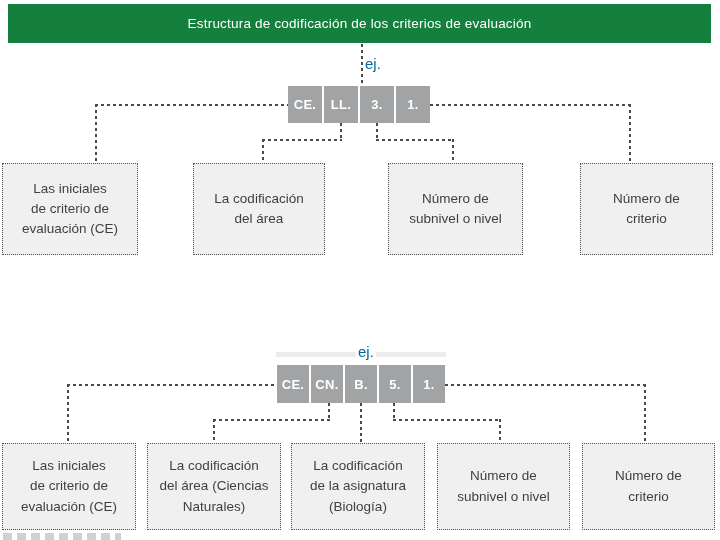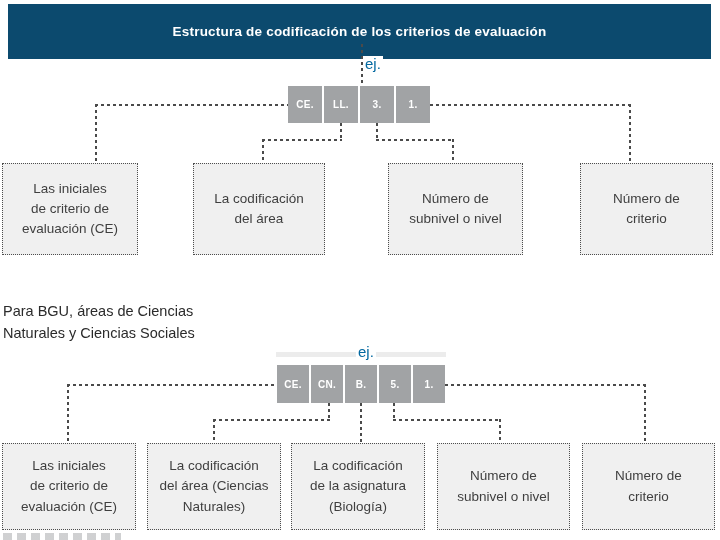--- a/index.html
+++ b/index.html
@@ -1,33 +1,33 @@
 <!DOCTYPE html>
 <html><head>
 <meta charset="utf-8">
 <style>
   html,body{margin:0;padding:0;background:#ffffff;}
   body{font-family:"Liberation Sans", sans-serif;}
   #canvas{position:relative;width:720px;height:540px;background:#ffffff;overflow:hidden;}
 
   .title-bar{
-    position:absolute;left:8px;top:4px;width:703px;height:55px;
-    background:#0c4a6e;color:#ffffff;
+    position:absolute;left:8px;top:4px;width:703px;height:39px;
+    background:#15803d;color:#ffffff;
     display:flex;align-items:center;justify-content:center;
-    font-size:13.5px;font-weight:bold;letter-spacing:.2px;
+    font-size:13.5px;font-weight:normal;letter-spacing:.2px;
   }
 
   .ej-label{
     position:absolute;font-size:15px;color:#0369a1;background:#ffffff;
     padding:0 2px;line-height:1;
   }
 
   .code-row{position:absolute;display:flex;gap:2px;}
   .code-box{
-    background:#a1a3a5;color:#ffffff;font-weight:bold;font-size:10px;
+    background:#a1a3a5;color:#ffffff;font-weight:bold;font-size:13px;
     display:flex;align-items:center;justify-content:center;letter-spacing:.3px;
   }
   .code-row-1 .code-box{width:34px;height:37px;}
   .code-row-2 .code-box{width:32px;height:38px;}
 
   .label-box{
     position:absolute;height:92px;background:#f0f0f0;
     border:1px dotted #4d4d4d;box-sizing:border-box;
     display:flex;align-items:center;justify-content:center;text-align:center;
     font-size:13.5px;line-height:1.5;color:#3f3f3f;white-space:pre-line;
@@ -84,22 +84,20 @@
   <div class="label-box" style="left:2px;top:163px;width:136px;">Las iniciales
 de criterio de
 evaluación (CE)</div>
   <div class="label-box" style="left:193px;top:163px;width:132px;">La codificación
 del área</div>
   <div class="label-box" style="left:388px;top:163px;width:135px;">Número de
 subnivel o nivel</div>
   <div class="label-box" style="left:580px;top:163px;width:133px;">Número de
 criterio</div>
 
-  <div class="section-label">Para BGU, áreas de Ciencias
-Naturales y Ciencias Sociales</div>
 
   <div class="soft-shadow"></div>
   <div class="ej-label" style="left:356px;top:344px;">ej.</div>
 
   <div class="code-row code-row-2" style="left:277px;top:365px;">
     <div class="code-box">CE.</div>
     <div class="code-box">CN.</div>
     <div class="code-box">B.</div>
     <div class="code-box">5.</div>
     <div class="code-box">1.</div>

